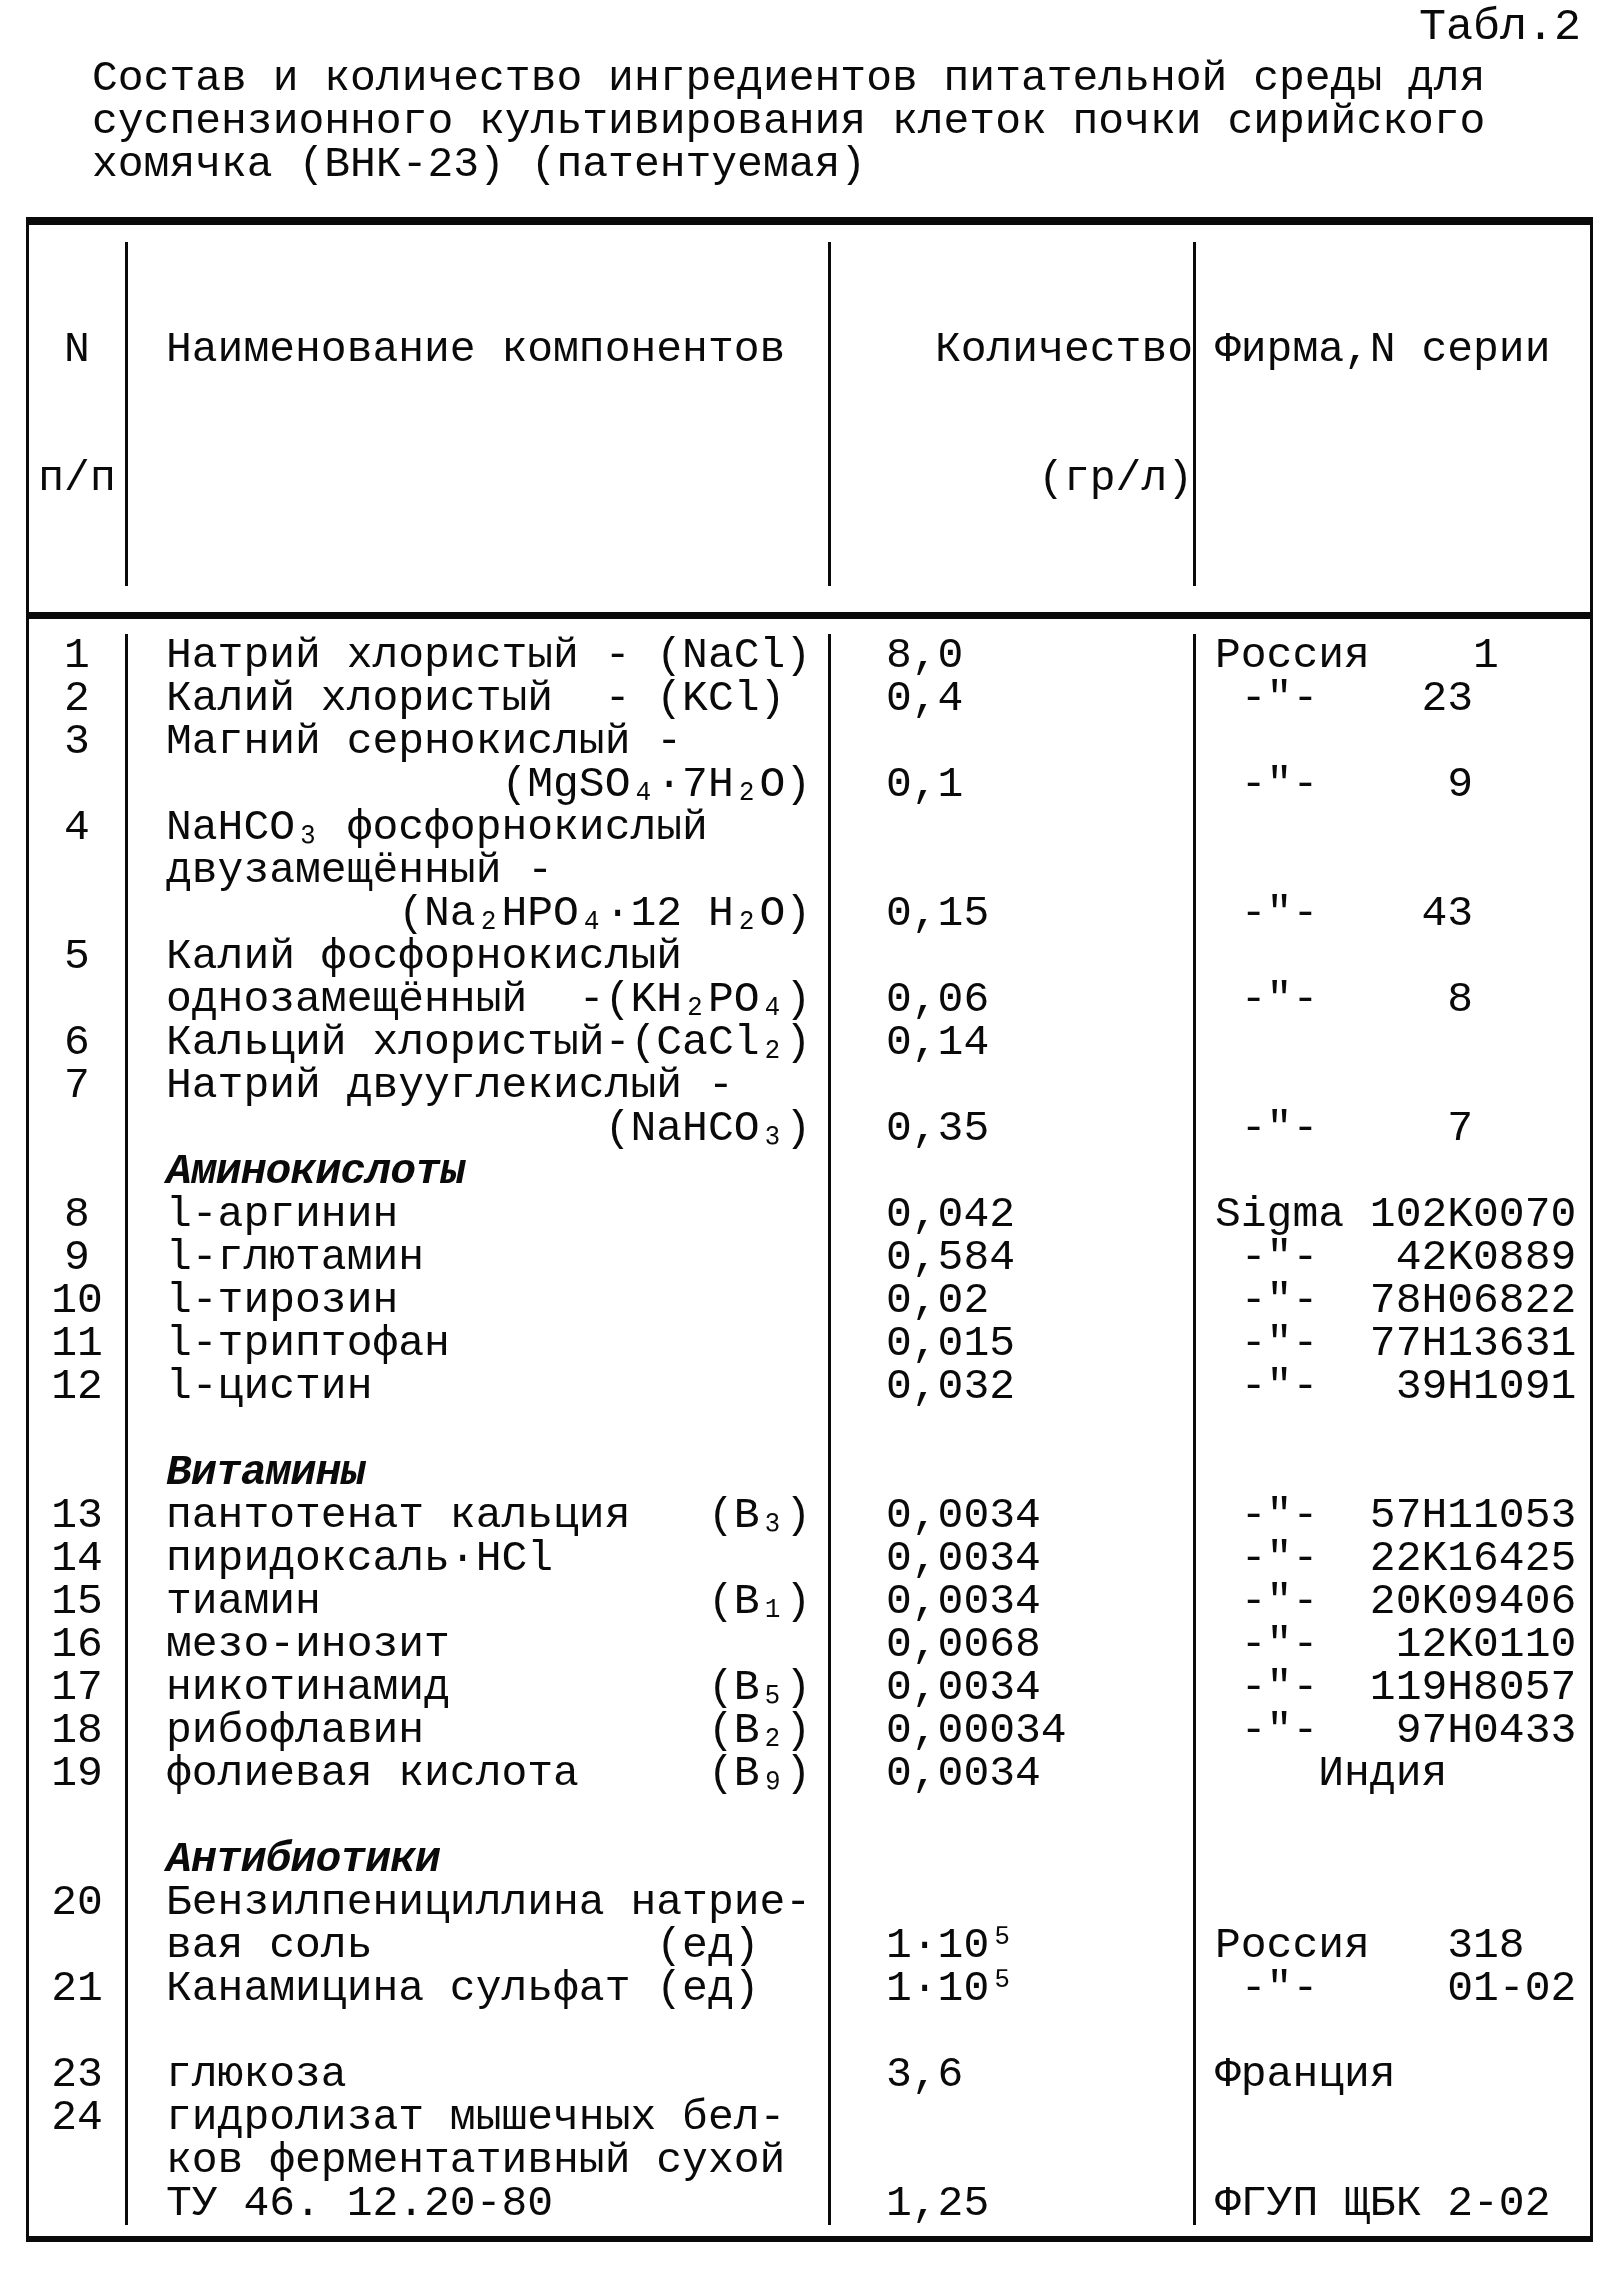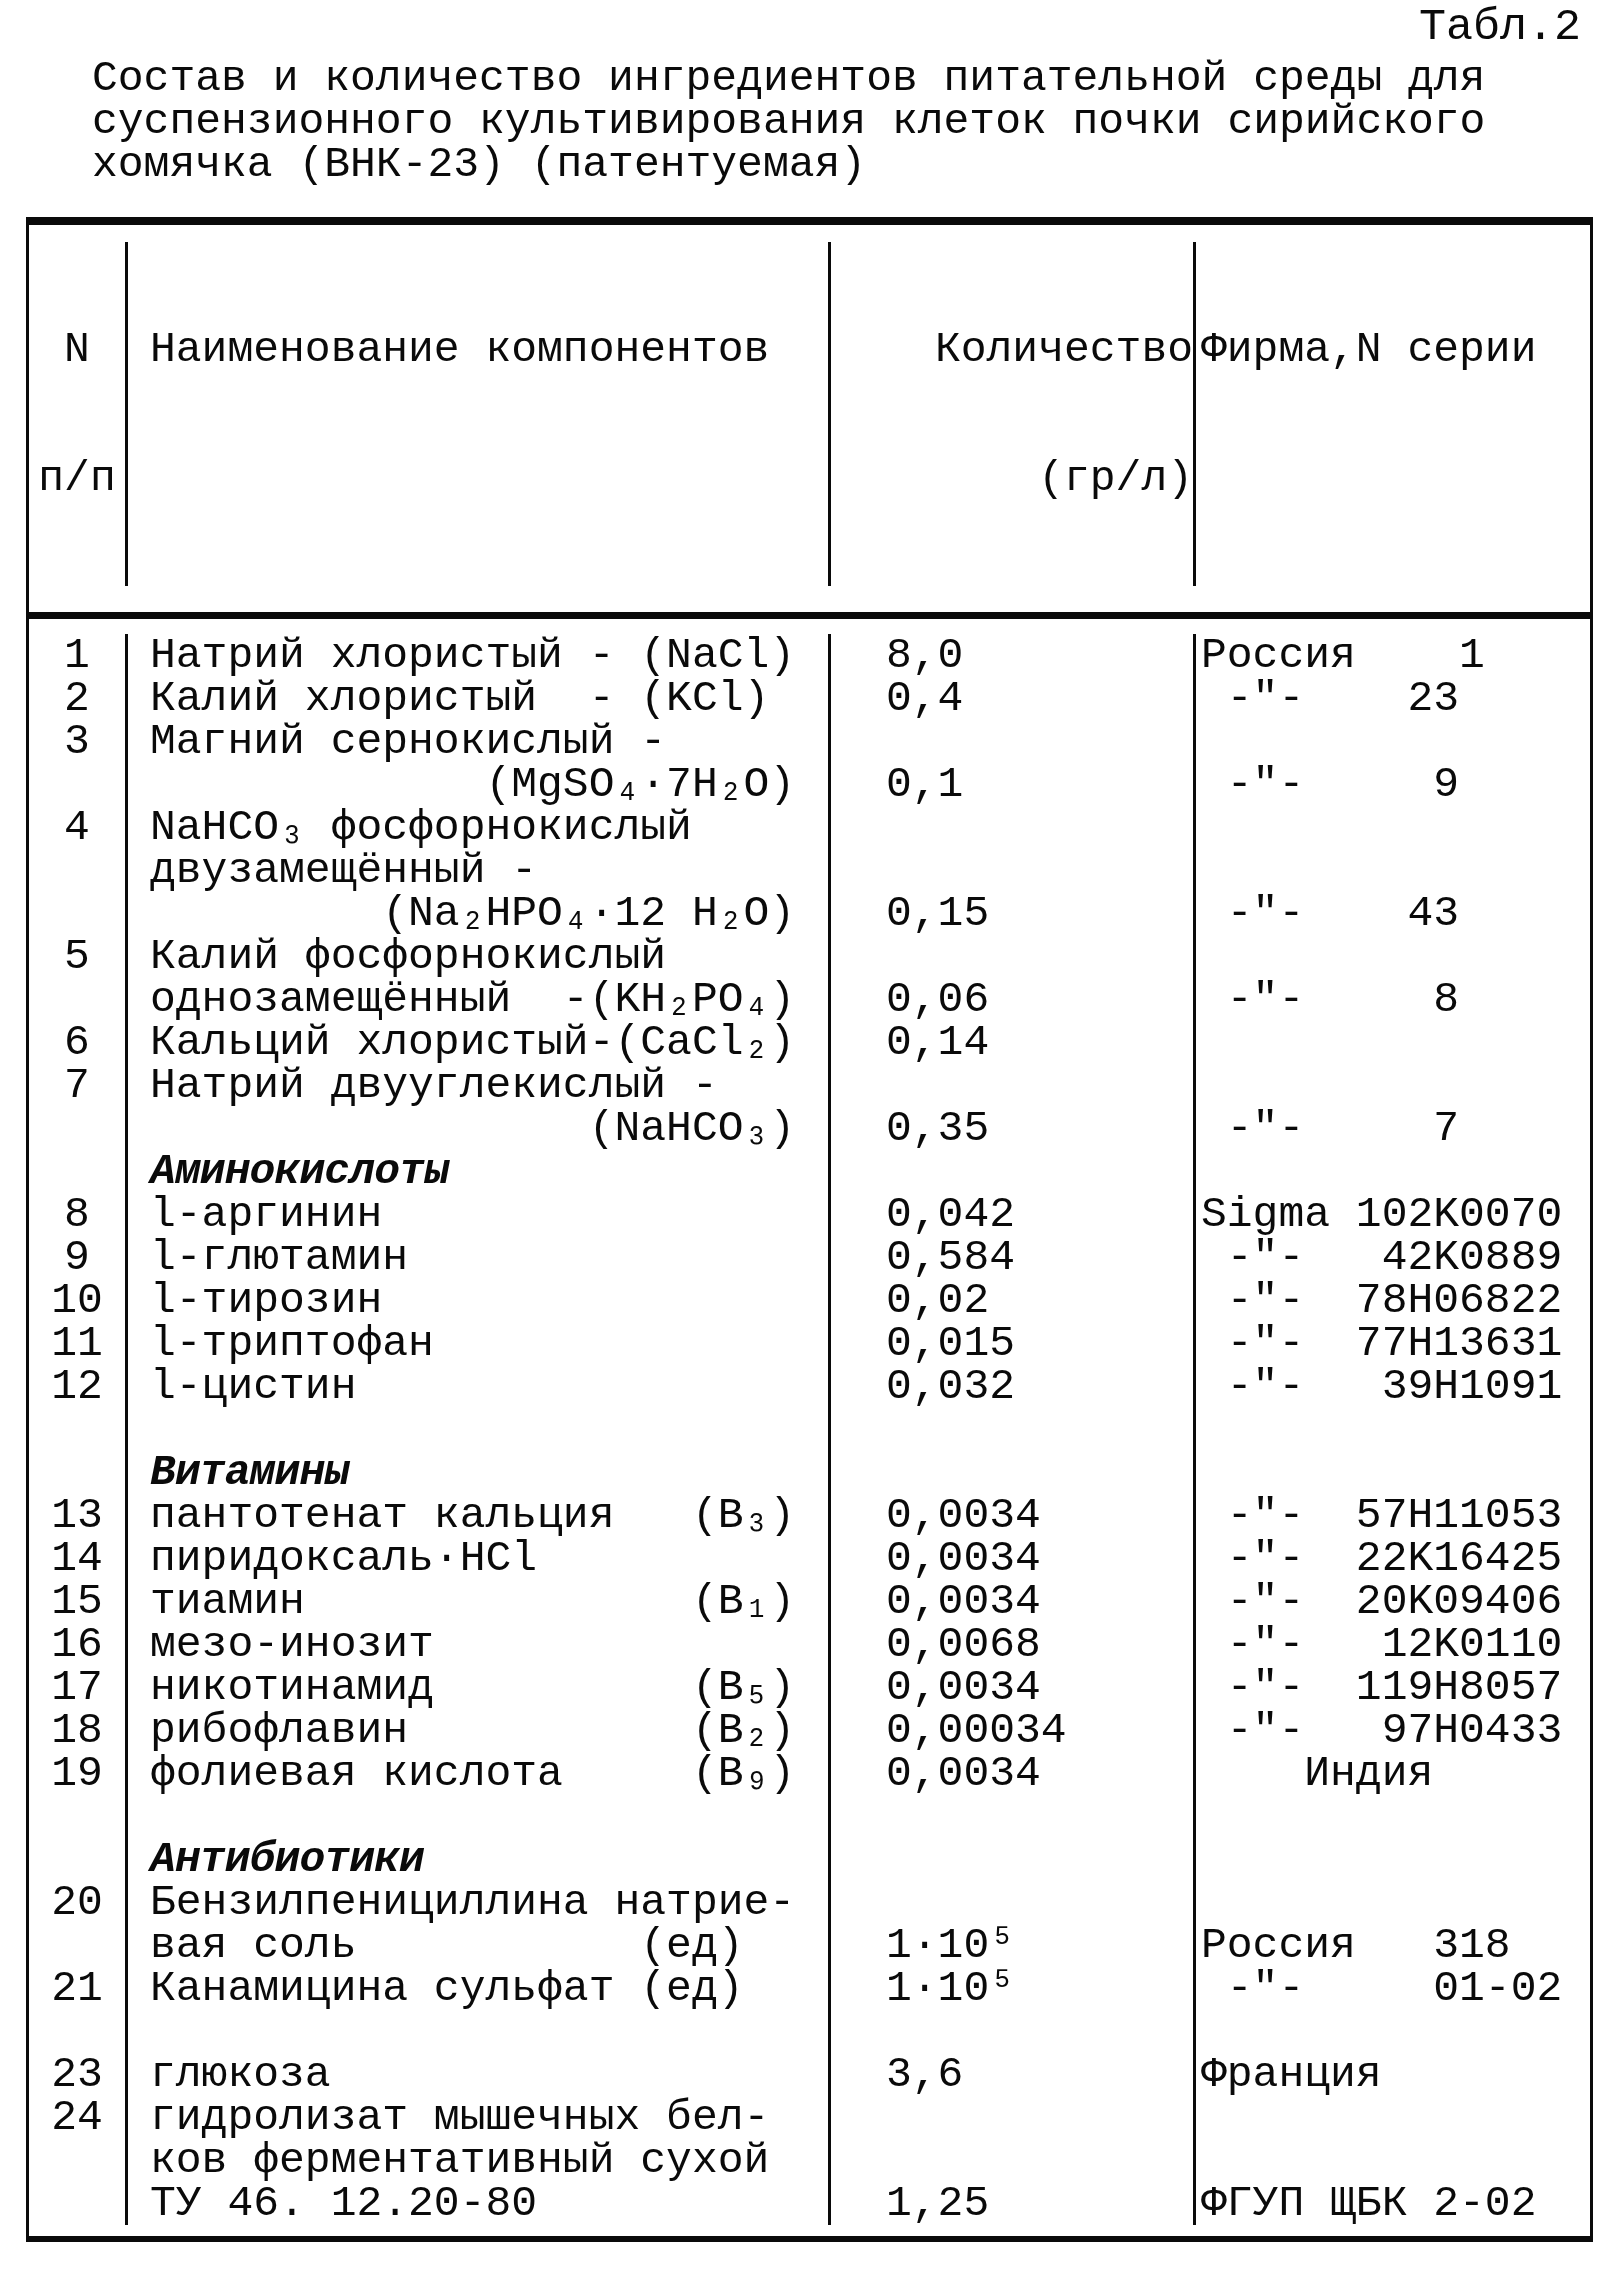--- a/index.html
+++ b/index.html
@@ -34,23 +34,23 @@
     border-top-width:8.6px;
     border-bottom-width:6px;
     box-sizing:border-box;
     background:#fff;
   }
   .thead { display:flex; border-bottom:7.7px solid #0a0a0a; padding:17px 0 26px 0; }
   .tbody { padding:15.4px 0 10.3px 0; }
   .line { display:flex; height:43px; }
   .c1, .c2, .c3, .c4 { box-sizing:border-box; line-height:43px; white-space:pre; overflow:visible; }
   .c1 { width:99px; flex:none; border-right:3.4px solid #0a0a0a; text-align:center; }
-  .c2 { width:703px; flex:none; border-right:3.4px solid #0a0a0a; padding-left:22px; }
+  .c2 { width:703px; flex:none; border-right:3.4px solid #0a0a0a; padding-left:38px; }
   .c3 { width:365px; flex:none; border-right:3.4px solid #0a0a0a; padding-left:55px; }
-  .c4 { flex:1; padding-left:5px; }
+  .c4 { flex:1; padding-left:19px; }
   .thead .c1, .thead .c2, .thead .c3, .thead .c4 { height:auto; }
   .hline { display:block; line-height:43px; white-space:pre; }
   .thead .c3 { padding-left:0; text-align:right; }
   .sec { font-weight:bold; font-style:italic; letter-spacing:-0.9px; }
 </style>
 </head>
 <body>
 
 <div class="page-label">Табл.2</div>
 

